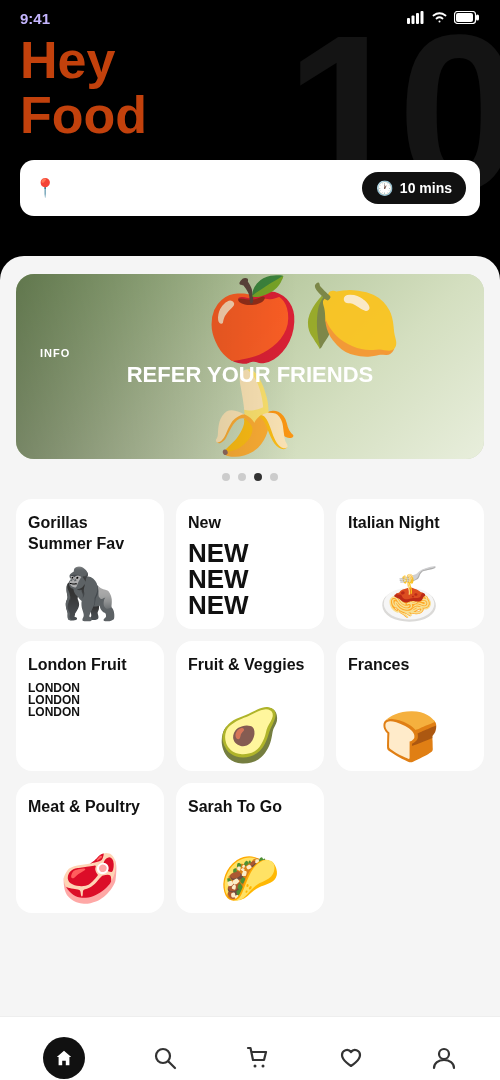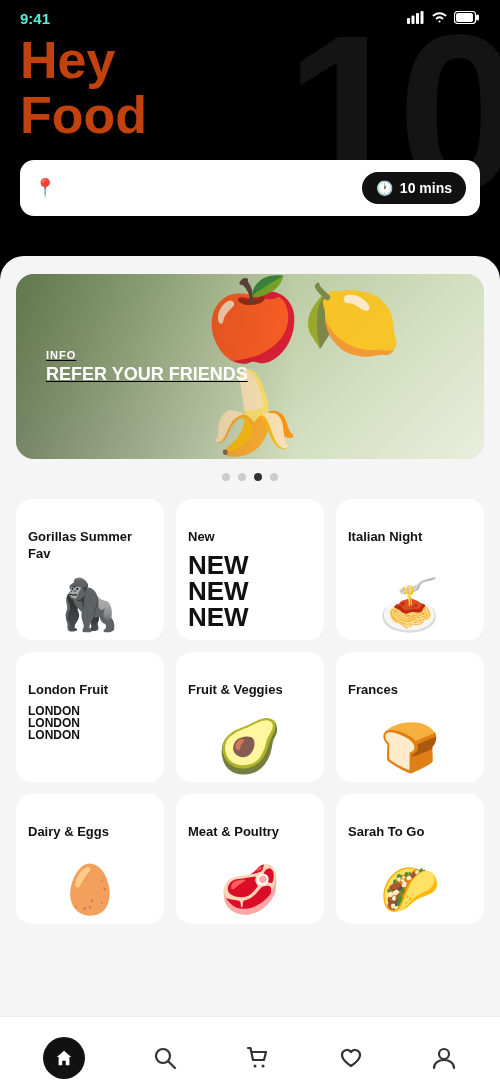--- a/index.html
+++ b/index.html
@@ -12,21 +12,21 @@
       overflow-x: hidden;
       position: relative;
     }
 
     
     .status-bar {
       display: flex;
       justify-content: space-between;
       align-items: center;
       padding: 10px 20px 6px;
-      color: #5eead4;
+      color: #c4b5fd;
       font-size: 15px;
       font-weight: 600;
     }
     .status-right {
       display: flex;
       align-items: center;
       gap: 6px;
     }
 
     
@@ -115,38 +115,38 @@
     }
     .banner-content {
       position: absolute;
       bottom: 0;
       left: 0;
       right: 0;
       top: 0;
       display: flex;
       flex-direction: column;
       justify-content: center;
-      padding: 20px 30px;
+      padding: 20px 24px;
       background: linear-gradient(to right, rgba(0,0,0,0.3) 0%, transparent 60%);
-      text-decoration: underline;
     }
     .banner-info {
       font-size: 11px;
       font-weight: 700;
       color: #fff;
       letter-spacing: 1px;
       text-transform: uppercase;
       margin-bottom: 4px;
     }
     .banner-title {
-      font-size: 18px;
+      font-size: 22px;
       font-weight: 800;
       color: #fff;
       line-height: 1.1;
       text-transform: uppercase;
+      text-align: center;
     }
     
     .banner-fruits {
       position: absolute;
       right: 0;
       top: 0;
       bottom: 0;
       width: 60%;
       display: flex;
       align-items: center;
@@ -183,26 +183,25 @@
       background: #fff;
       border-radius: 16px;
       overflow: hidden;
       padding: 14px 12px 10px;
       min-height: 130px;
       display: flex;
       flex-direction: column;
       position: relative;
     }
     .card-title {
-      font-size: 13px;
+      font-size: 16px;
       font-weight: 600;
       color: #111;
       line-height: 1.3;
       margin-bottom: 6px;
-      margin-top: 16px;
     }
     .card-subtitle {
       font-size: 22px;
       font-weight: 900;
       color: #111;
       line-height: 1.0;
       text-transform: uppercase;
     }
     .card-image {
       flex: 1;
@@ -374,24 +373,20 @@
     <div class="card">
       <div class="card-title">Fruit &amp; Veggies</div>
       <div class="card-image avocado-img">🥑</div>
     </div>
 
     <div class="card">
       <div class="card-title">Frances</div>
       <div class="card-image bread-img">🍞</div>
     </div>
 
-    <div class="card">
-      <div class="card-title">Dairy &amp; Eggs</div>
-      <div class="card-image dairy-img">🥚</div>
-    </div>
 
     <div class="card">
       <div class="card-title">Meat &amp; Poultry</div>
       <div class="card-image meat-img">🥩</div>
     </div>
 
     <div class="card">
       <div class="card-title">Sarah To Go</div>
       <div class="card-image food-to-go-img">🌮</div>
     </div>

